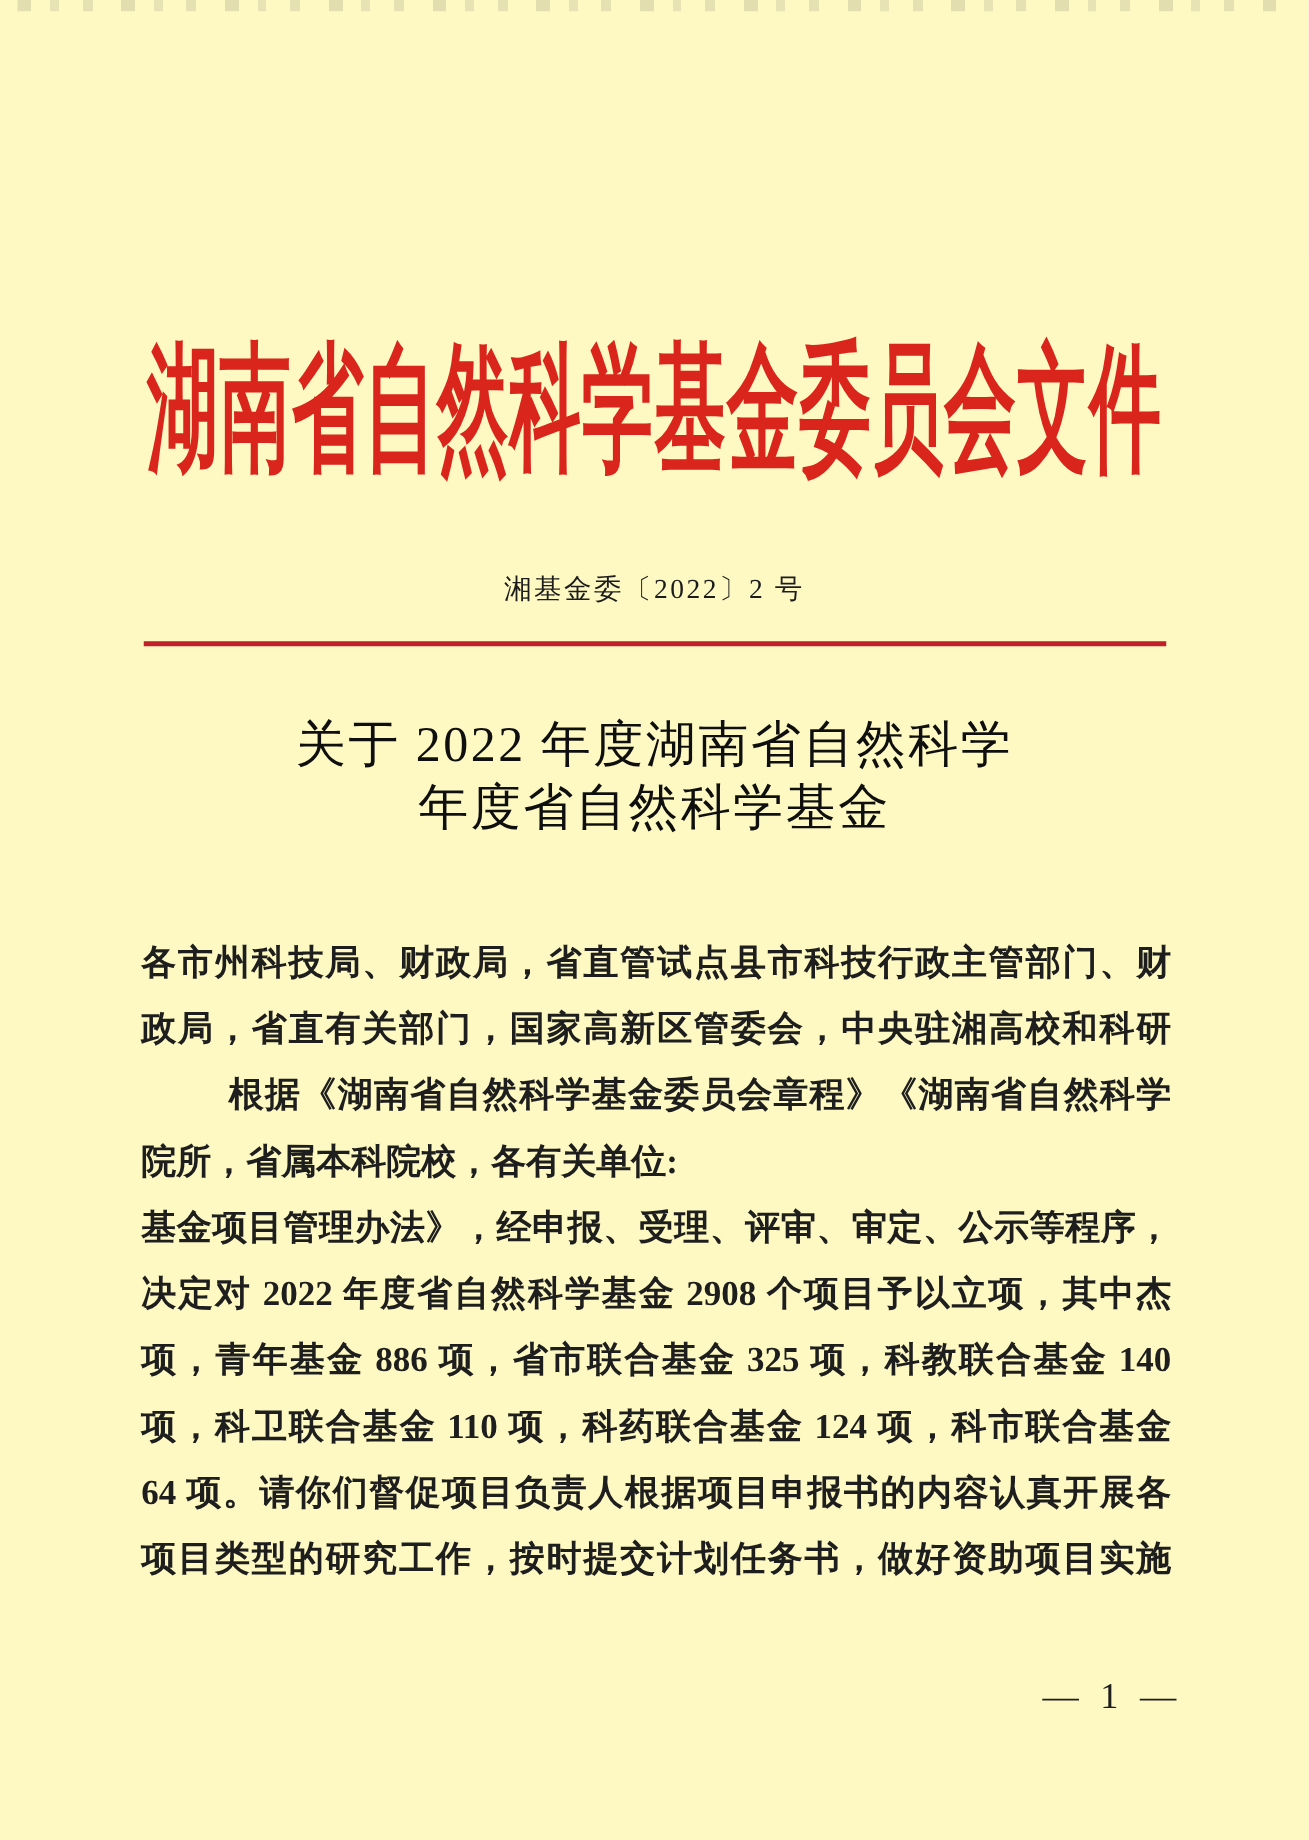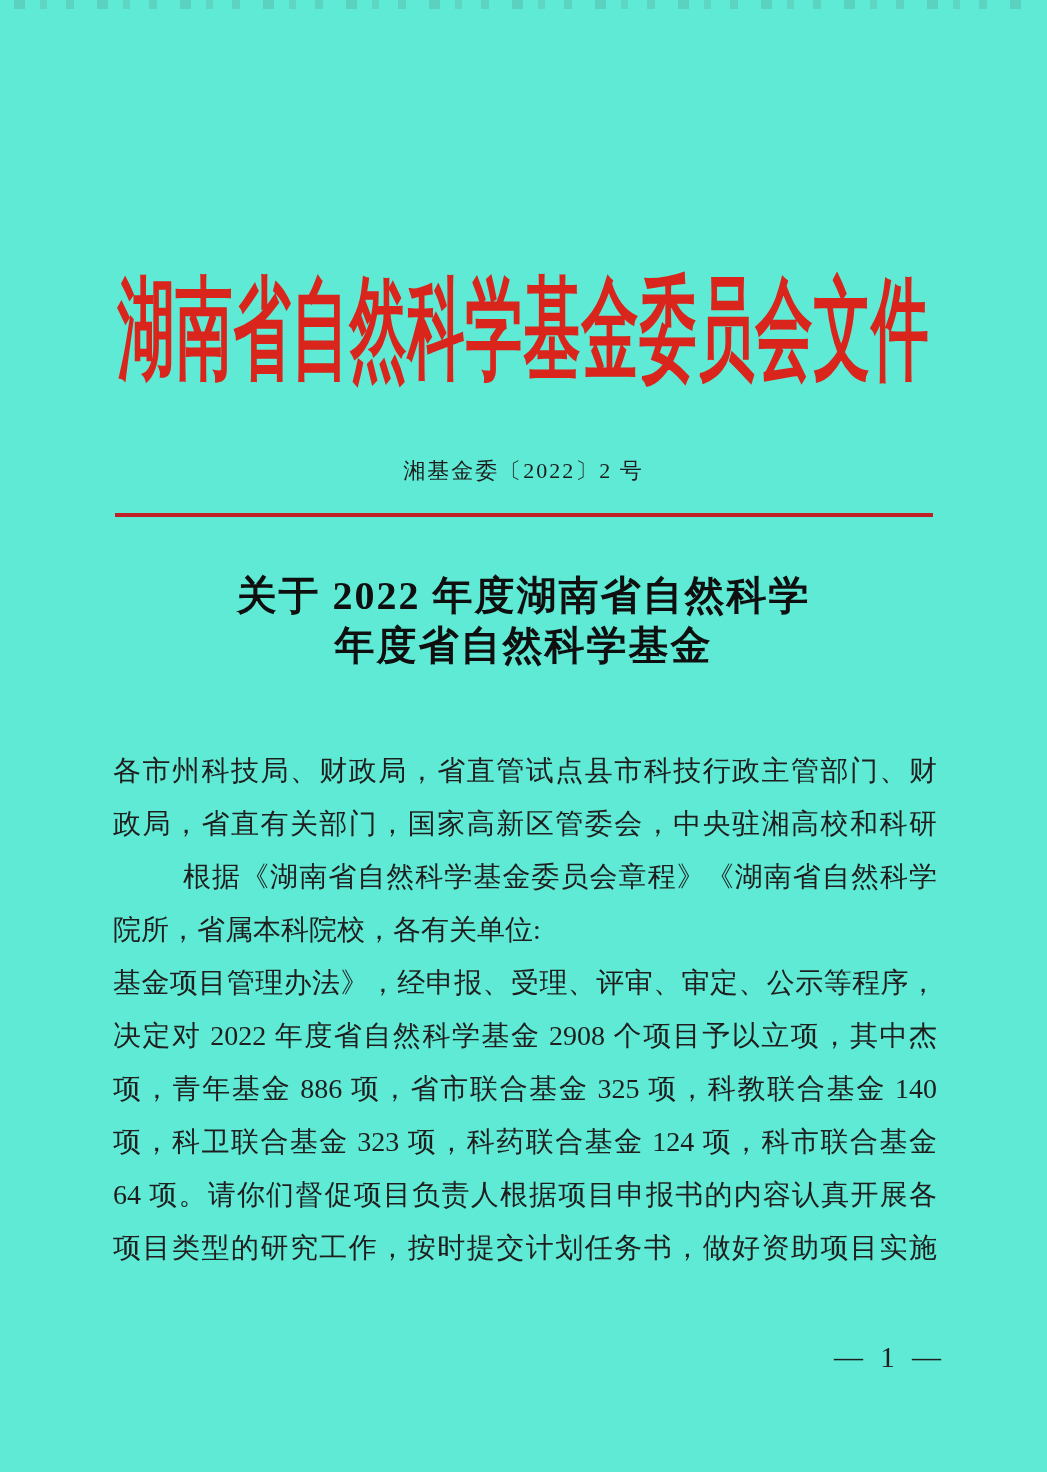--- a/index.html
+++ b/index.html
@@ -1,20 +1,20 @@
 <!DOCTYPE html>
 <html><head>
 <meta charset="utf-8">
 <style>
   html,body { margin:0; padding:0; background:#e9e9e9; }
   .page {
     position:relative;
     width:1047px; height:1472px;
     margin:0 auto;
-    background:#5eead4;
+    background:#fef9c3;
     font-family:"Liberation Serif","DejaVu Serif",serif;
     overflow:hidden;
     color:#222;
   }
   
   .top-artifact {
     position:absolute; top:0; left:14px; right:14px; height:9px;
     opacity:0.14; filter:blur(0.6px);
     background:repeating-linear-gradient(90deg,
       #444 0 11px, transparent 11px 26px,
@@ -38,34 +38,35 @@
     letter-spacing:2px;
   }
   .red-divider {
     position:absolute; top:513px; left:115px;
     width:818px; height:4px;
     background:#c02128;
   }
   .doc-title {
     position:absolute; top:571px; left:0; width:100%;
     text-align:center;
-    font-weight:bold; font-size:40px; line-height:50px;
+    font-weight:normal; font-size:40px; line-height:50px;
     color:#0f0f0f;
     letter-spacing:2px;
   }
   .doc-body {
     position:absolute; top:744px; left:113px; width:824px;
     font-size:28px; color:#1e1e1e;
   }
   .body-line {
     height:53px; line-height:53px;
     white-space:nowrap;
     text-align:justify;
     text-align-last:justify;
     text-justify:inter-character;
+    font-weight:bold;
   }
   .body-line.no-justify { text-align:left; text-align-last:left; }
   .body-line.indent { padding-left:70px; }
   .page-number {
     position:absolute; top:1341px; left:834px;
     font-size:29px; color:#1e1e1e;
     letter-spacing:5px; white-space:nowrap;
   }
 </style>
 </head>
@@ -87,20 +88,20 @@
   </div>
 
   <div class="doc-body">
       <div class="body-line">各市州科技局、财政局，省直管试点县市科技行政主管部门、财</div>
       <div class="body-line">政局，省直有关部门，国家高新区管委会，中央驻湘高校和科研</div>
       <div class="body-line indent">根据《湖南省自然科学基金委员会章程》《湖南省自然科学</div>
       <div class="body-line no-justify">院所，省属本科院校，各有关单位:</div>
       <div class="body-line">基金项目管理办法》，经申报、受理、评审、审定、公示等程序，</div>
       <div class="body-line">决定对 2022 年度省自然科学基金 2908 个项目予以立项，其中杰</div>
       <div class="body-line">项，青年基金 886 项，省市联合基金 325 项，科教联合基金 140</div>
-      <div class="body-line">项，科卫联合基金 323 项，科药联合基金 124 项，科市联合基金</div>
+      <div class="body-line">项，科卫联合基金 110 项，科药联合基金 124 项，科市联合基金</div>
       <div class="body-line">64 项。请你们督促项目负责人根据项目申报书的内容认真开展各</div>
       <div class="body-line">项目类型的研究工作，按时提交计划任务书，做好资助项目实施</div>
     </div>
 
   <div class="page-number">— 1 —</div>
 
 </div>
 
 </body></html>

